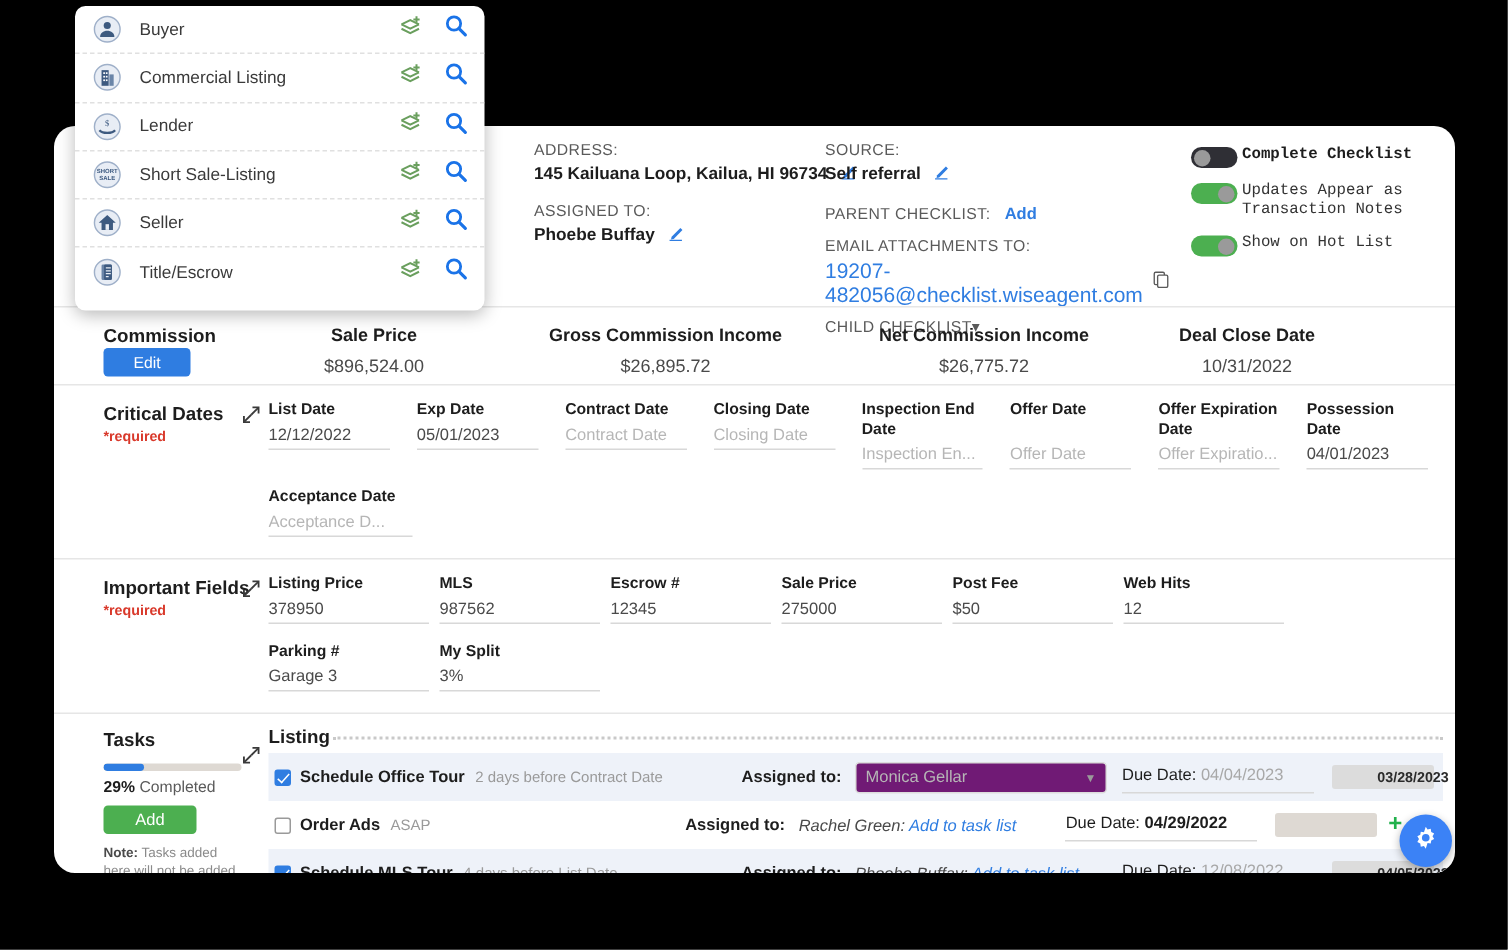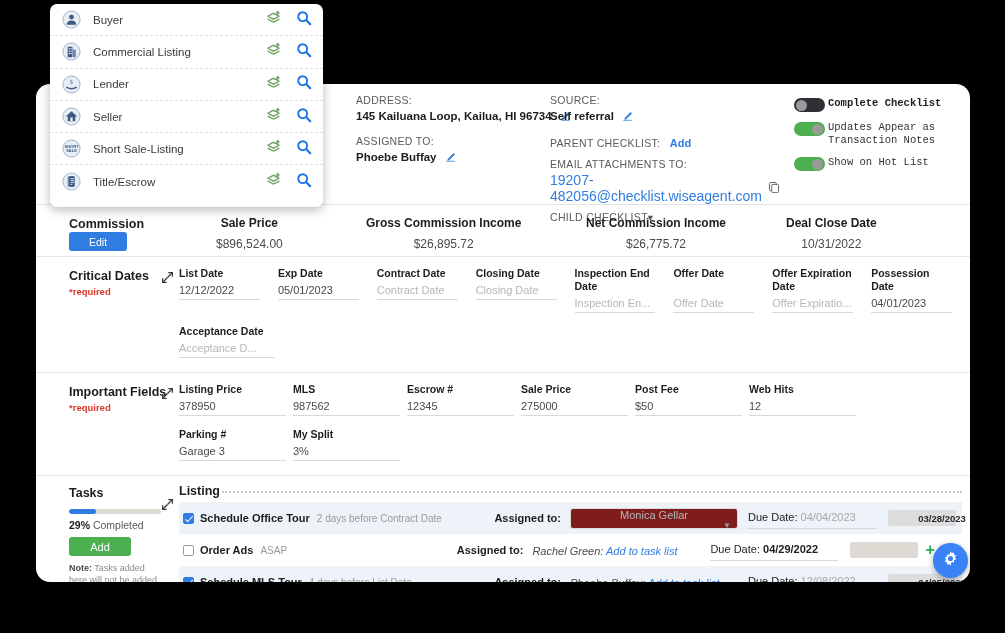--- a/index.html
+++ b/index.html
@@ -155,23 +155,23 @@
   }
   .chk.off { border: 1px solid #9a9a9a; border-radius: 2px; background: #fff; }
   .t-name { font-size: 11px; font-weight: bold; color: #1d1d1d; white-space: nowrap; }
   .t-when { font-size: 10px; color: #9a9a9a; margin-left: 7px; white-space: nowrap; }
   .t-assign-lbl {
     font-size: 11px; font-weight: bold; color: #1d1d1d;
     margin-left: auto; white-space: nowrap;
   }
   .assign-cell { width: 168px; margin-left: 9px; flex: none; }
   .assign-sel {
-    width: 100%; height: 21px; background: #7f1d1d; border: 1px solid #dcdcdc;
+    width: 100%; height: 21px; background: #701a75; border: 1px solid #dcdcdc;
     border-radius: 3px; display: flex; align-items: center; padding: 0 6px;
-    font-size: 11px; color: #b6b6b6; cursor: pointer; flex-direction: column;
+    font-size: 11px; color: #b6b6b6; cursor: pointer;
   }
   .assign-sel .caret { margin-left: auto; color: #9a9a9a; font-size: 8px; }
   .assign-txt {
     font-size: 11px; font-style: italic; color: #4a4a4a; white-space: nowrap;
   }
   .assign-txt .link-it { color: #2f7de1; font-style: italic; }
   .due {
     width: 128px; flex: none; margin-left: 10px;
     border-bottom: 1px solid #d8d8d8; padding-bottom: 3px; white-space: nowrap;
   }
@@ -589,25 +589,25 @@
               <path d="M11.3 11.3L16 16" stroke="#1a73e8" stroke-width="2.4" stroke-linecap="round"></path>
             </svg>
         </span>
       </span>
     </div>
 
     <div class="dd-row">
       <span class="dd-ico">
         <svg width="19" height="19" viewBox="0 0 20 20">
             <circle cx="10" cy="10" r="9" fill="#e8edf5" stroke="#9fb0c9"></circle>
-            <path d="M10 4.5L16 10h-2v5H6v-5H4z" fill="#3d5a80"></path>
-            <rect x="8.8" y="11" width="2.4" height="4" fill="#e8edf5"></rect>
-          </svg>
-      </span>
-      <span class="dd-label">Seller</span>
+            <text x="10" y="9" font-size="4.2" fill="#3d5a80" text-anchor="middle" font-weight="bold" font-family="sans-serif">SHORT</text>
+            <text x="10" y="13.6" font-size="4.2" fill="#3d5a80" text-anchor="middle" font-weight="bold" font-family="sans-serif">SALE</text>
+          </svg>
+      </span>
+      <span class="dd-label">Short Sale-Listing</span>
       <span class="dd-actions">
         <span>
           <svg width="17" height="15" viewBox="0 0 20 18">
               <path d="M3 11l7 3.5L17 11" fill="none" stroke="#6a9f5e" stroke-width="1.6"></path>
               <path d="M3 7.5l7 3.5 7-3.5" fill="none" stroke="#6a9f5e" stroke-width="1.6"></path>
               <path d="M3 7.5L10 4l7 3.5" fill="none" stroke="#6a9f5e" stroke-width="1.6"></path>
               <path d="M15 1v5M12.5 3.5h5" stroke="#6a9f5e" stroke-width="1.6"></path>
             </svg>
         </span>
         <span>
@@ -616,25 +616,25 @@
               <path d="M11.3 11.3L16 16" stroke="#1a73e8" stroke-width="2.4" stroke-linecap="round"></path>
             </svg>
         </span>
       </span>
     </div>
 
     <div class="dd-row">
       <span class="dd-ico">
         <svg width="19" height="19" viewBox="0 0 20 20">
             <circle cx="10" cy="10" r="9" fill="#e8edf5" stroke="#9fb0c9"></circle>
-            <text x="10" y="9" font-size="4.2" fill="#3d5a80" text-anchor="middle" font-weight="bold" font-family="sans-serif">SHORT</text>
-            <text x="10" y="13.6" font-size="4.2" fill="#3d5a80" text-anchor="middle" font-weight="bold" font-family="sans-serif">SALE</text>
-          </svg>
-      </span>
-      <span class="dd-label">Short Sale-Listing</span>
+            <path d="M10 4.5L16 10h-2v5H6v-5H4z" fill="#3d5a80"></path>
+            <rect x="8.8" y="11" width="2.4" height="4" fill="#e8edf5"></rect>
+          </svg>
+      </span>
+      <span class="dd-label">Seller</span>
       <span class="dd-actions">
         <span>
           <svg width="17" height="15" viewBox="0 0 20 18">
               <path d="M3 11l7 3.5L17 11" fill="none" stroke="#6a9f5e" stroke-width="1.6"></path>
               <path d="M3 7.5l7 3.5 7-3.5" fill="none" stroke="#6a9f5e" stroke-width="1.6"></path>
               <path d="M3 7.5L10 4l7 3.5" fill="none" stroke="#6a9f5e" stroke-width="1.6"></path>
               <path d="M15 1v5M12.5 3.5h5" stroke="#6a9f5e" stroke-width="1.6"></path>
             </svg>
         </span>
         <span>

